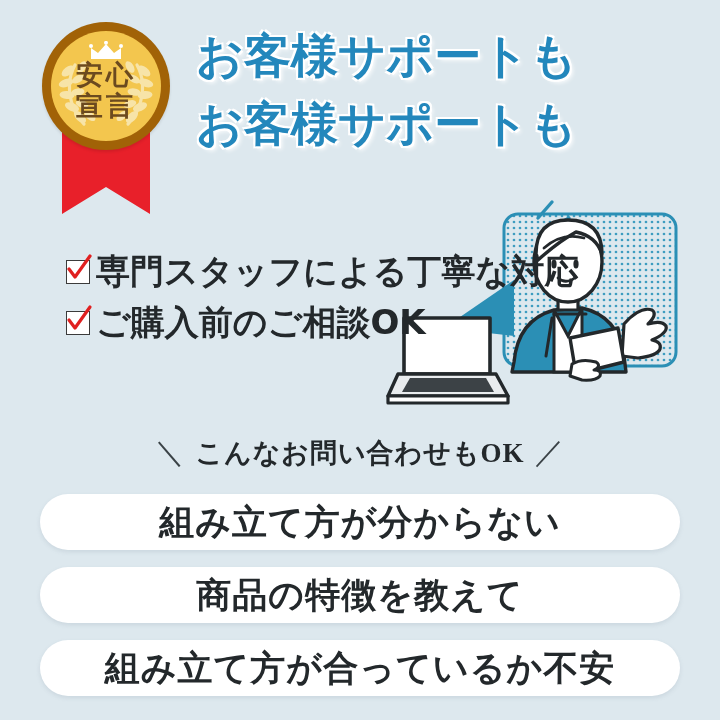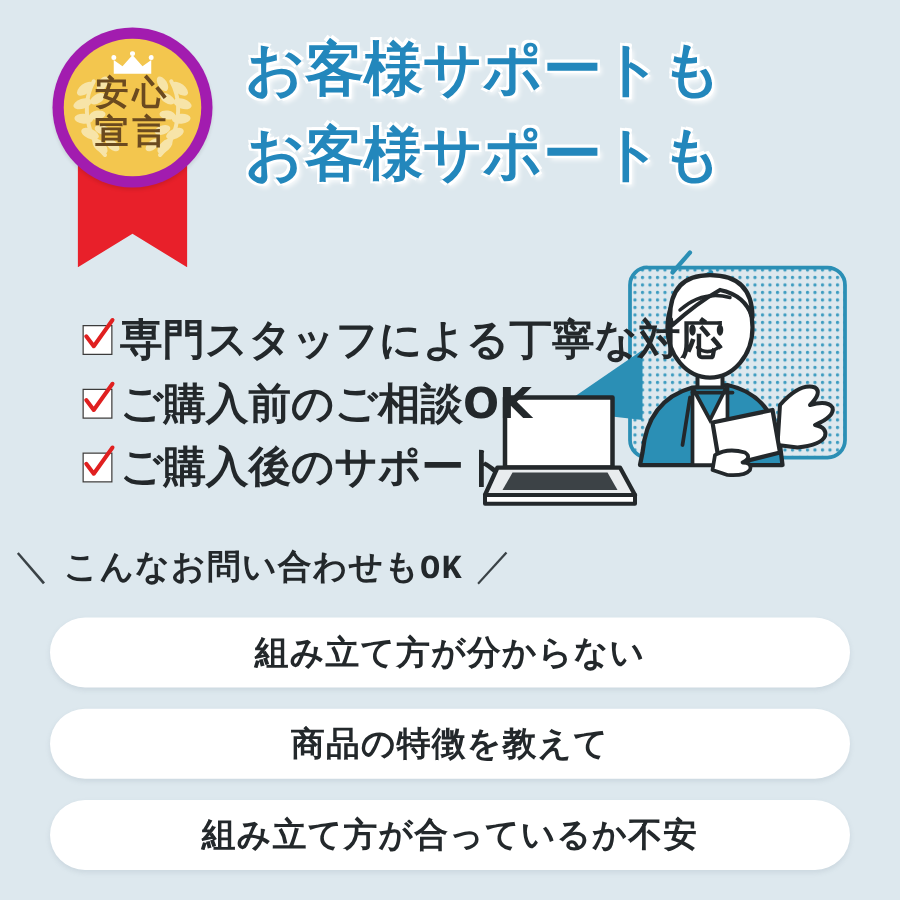--- a/index.html
+++ b/index.html
@@ -49,21 +49,21 @@
   .ribbon-stripe-l { left: 31px; }
   .ribbon-stripe-r { left: 104px; }
 
   .medal-outer {
     position: absolute;
     left: 6px;
     top: 8px;
     width: 128px;
     height: 128px;
     border-radius: 50%;
-    background: #a21caf;
+    background: #a16207;
     box-shadow: 0 2px 3px rgba(0,0,0,0.10);
   }
   .medal-inner {
     position: absolute;
     left: 9px;
     top: 9px;
     width: 110px;
     height: 110px;
     border-radius: 50%;
     background: #f3c64e;
@@ -164,26 +164,26 @@
     height: 232px;
     z-index: 2;
   }
 
   
   .subhead {
     position: absolute;
     left: 0;
     top: 432px;
     width: 720px;
-    text-align: left;
+    text-align: center;
     font-size: 27px;
     font-weight: 700;
     color: #23282b;
     letter-spacing: 1px;
-    font-family: Liberation Mono, monospace;
+    font-family: Liberation Serif, serif;
   }
   .subhead .slash {
     display: inline-block;
     font-weight: 400;
     color: #3a4246;
     padding: 0 10px;
     font-size: 30px;
   }
 
   
@@ -198,21 +198,21 @@
     height: 56px;
     background: #ffffff;
     border-radius: 28px;
     margin-bottom: 17px;
     display: flex;
     align-items: center;
     justify-content: center;
     box-shadow: 0 2px 4px rgba(120,140,155,0.18);
   }
   .pill-label {
-    font-size: 27px;
+    font-size: 35px;
     font-weight: 700;
     color: #23282b;
     letter-spacing: 1px;
     font-family: "DejaVu Sans", "Liberation Sans", sans-serif;
   }
 </style>
 </head>
 <body>
 
 <div id="banner">
@@ -288,28 +288,20 @@
 
     <div class="check-row">
       <div class="checkbox">
         <svg viewBox="0 0 30 30">
           <path d="M5 16 L11 24 L26 3" stroke="#e02020" stroke-width="3.2" fill="none" stroke-linecap="round" stroke-linejoin="round"></path>
         </svg>
       </div>
       <span class="check-label">ご購入前のご相談OK</span>
     </div>
 
-    <div class="check-row">
-      <div class="checkbox">
-        <svg viewBox="0 0 30 30">
-          <path d="M5 16 L11 24 L26 3" stroke="#e02020" stroke-width="3.2" fill="none" stroke-linecap="round" stroke-linejoin="round"></path>
-        </svg>
-      </div>
-      <span class="check-label">ご購入後のサポート</span>
-    </div>
   </div>
 
   <svg class="illustration" viewBox="0 0 334 232">
     <defs>
       <pattern id="dotgrid" width="6" height="6" patternUnits="userSpaceOnUse">
         <circle cx="2" cy="2" r="1.35" fill="#3e9cc0"></circle>
       </pattern>
       <clipPath id="panelclip">
         <rect x="118" y="18" width="172" height="152" rx="14"></rect>
       </clipPath>

